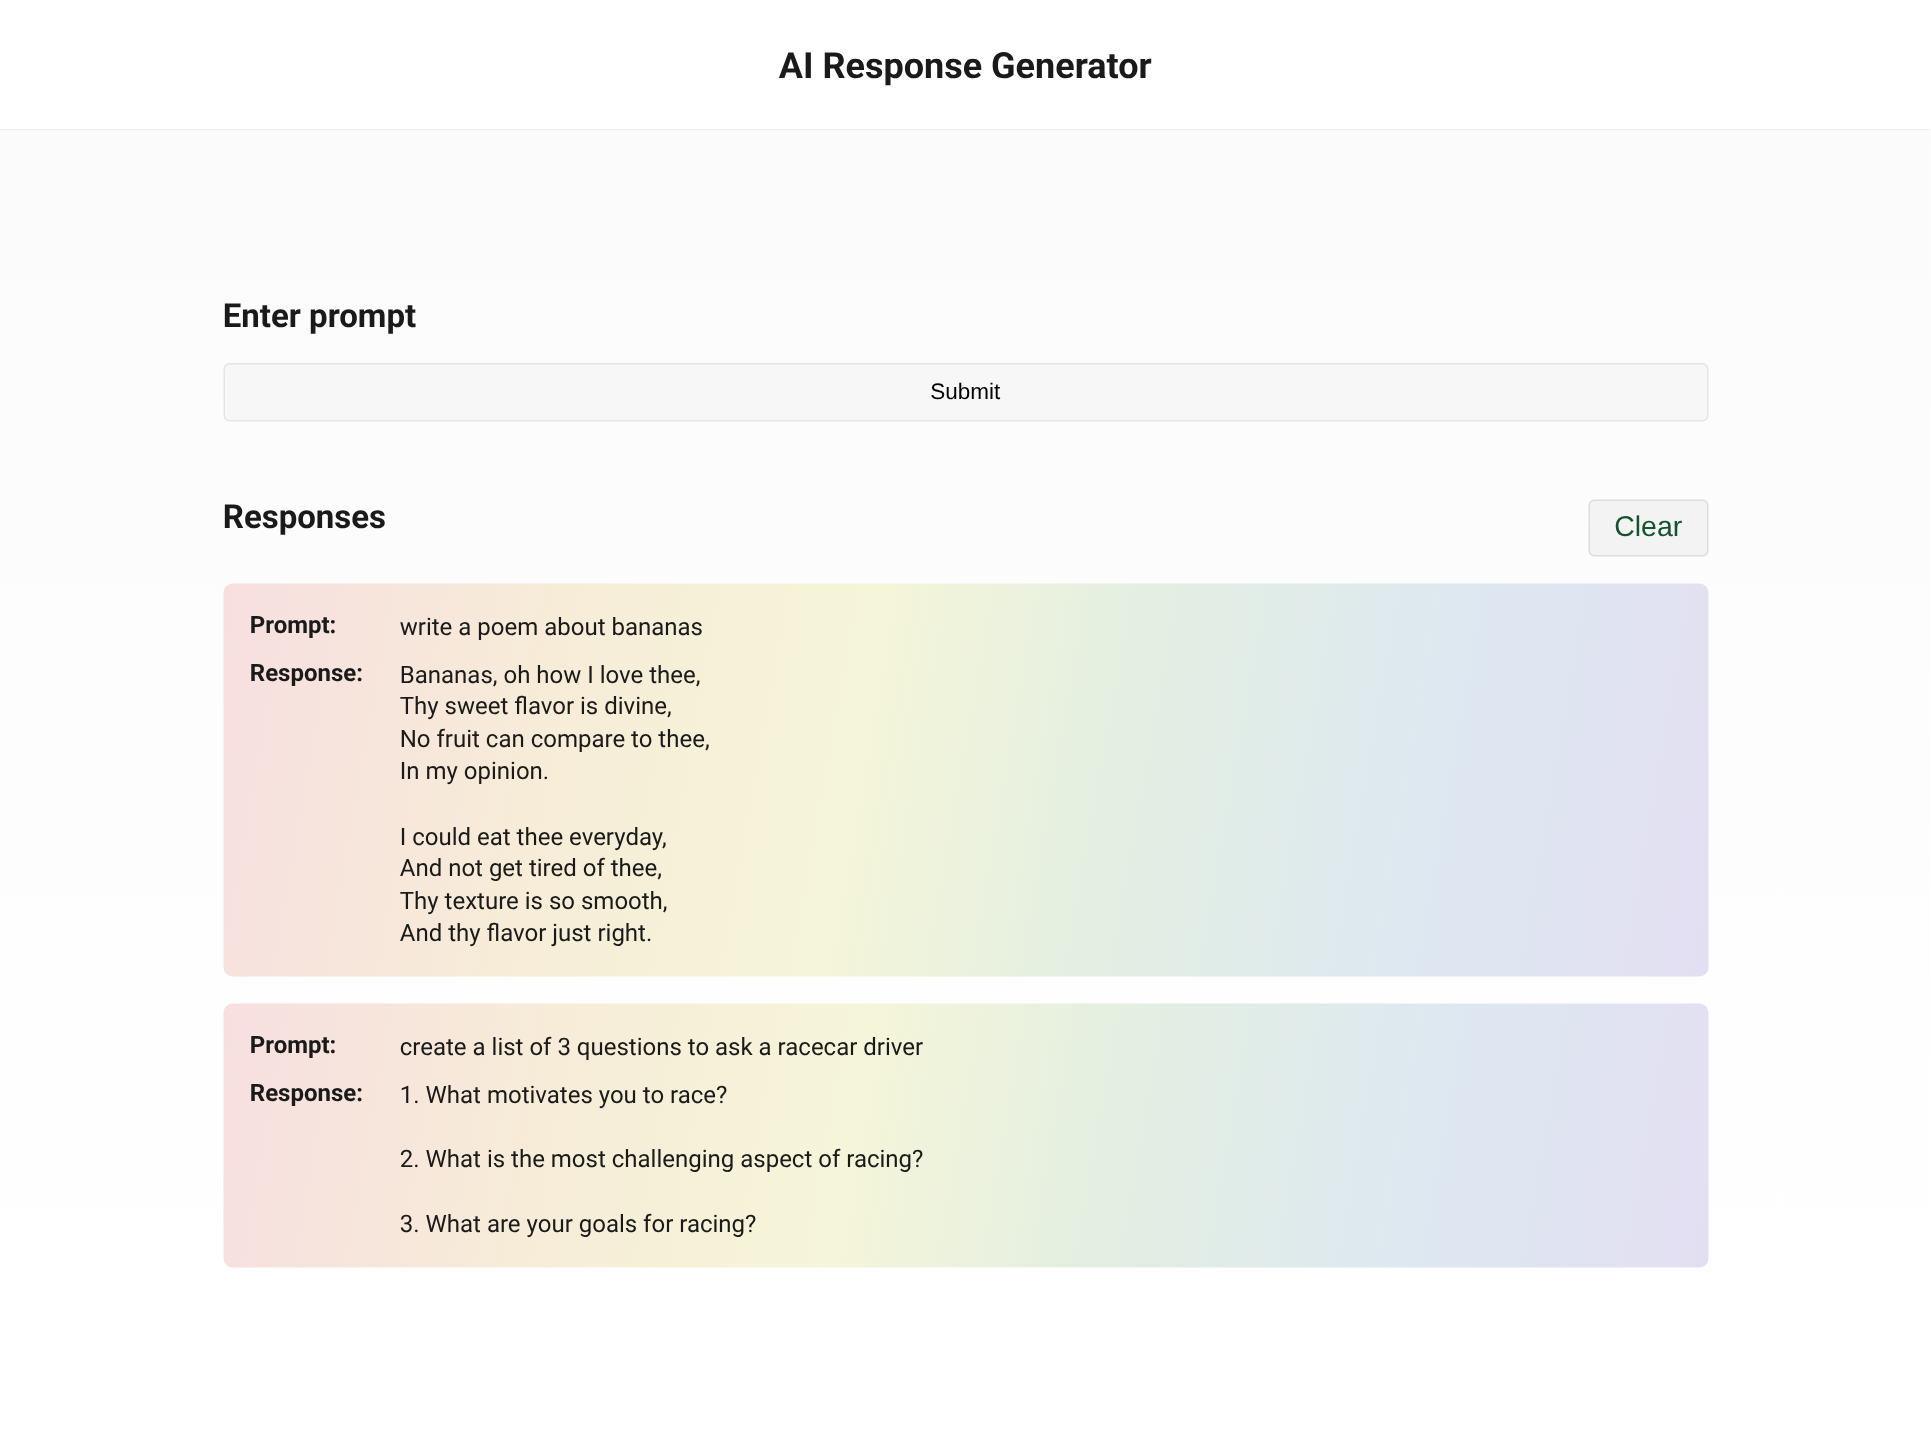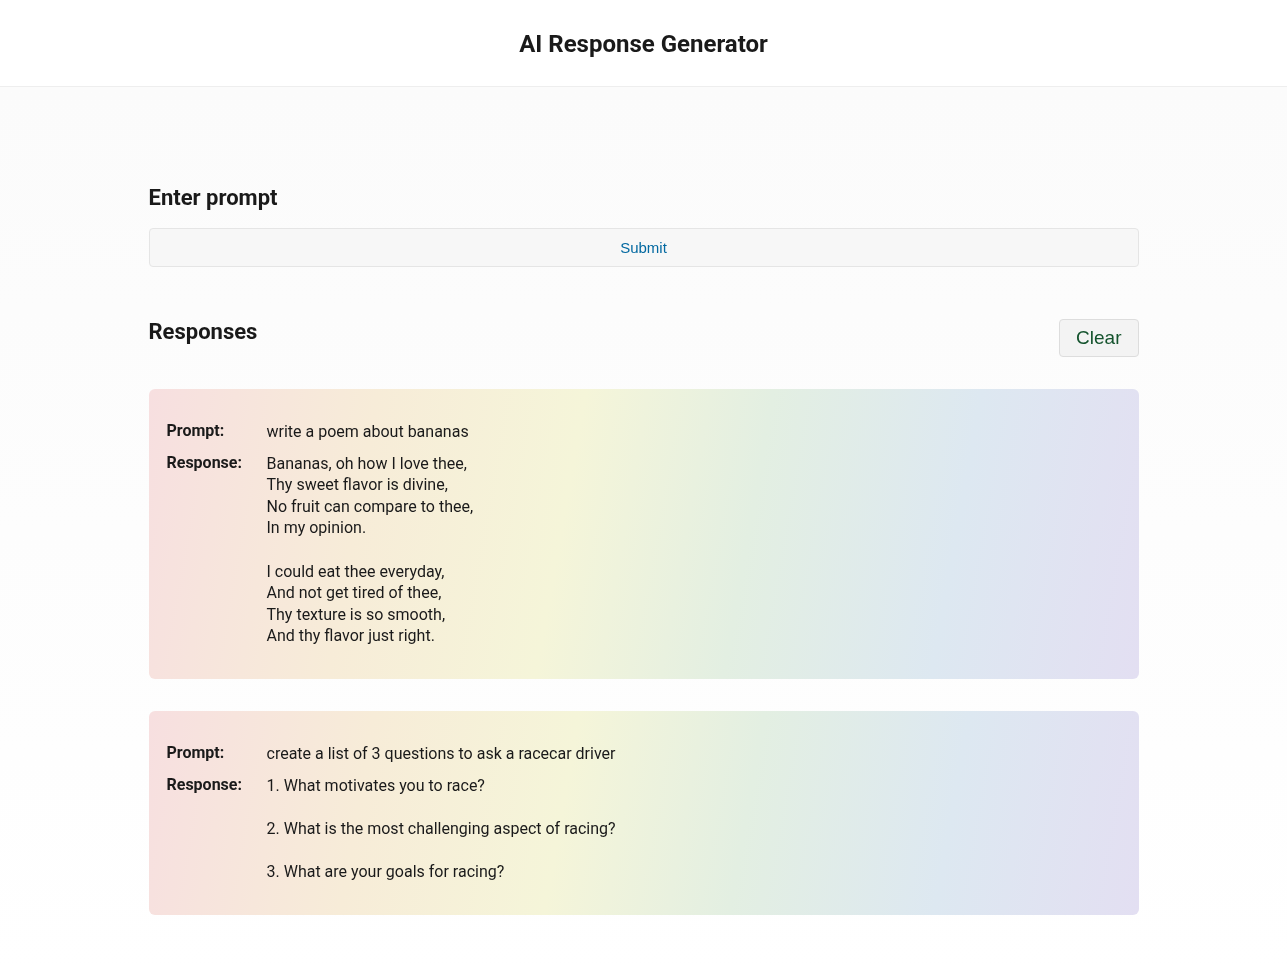--- a/index.html
+++ b/index.html
@@ -50,21 +50,21 @@
     cursor: pointer;
   }
   .suggestion {
     font-family: "Courier New", Courier, monospace;
     font-size: 26px;
     font-weight: 600;
     margin-top: 14px;
     letter-spacing: 0.5px;
   }
   .prompt-section {
-    margin-top: 38px;
+    margin-top: 52px;
   }
   .textarea-wrap {
     margin-top: 14px;
     padding: 2px;
     border-radius: 6px;
     background: linear-gradient(90deg, #f3b7b7 0%, #f5dfae 25%, #eaf3b5 45%, #c7e7d7 65%, #c1d5ef 85%, #cfc5ea 100%);
   }
   textarea {
     width: 100%;
     min-height: 68px;
@@ -78,44 +78,44 @@
     background: #fff;
     color: #333;
   }
   textarea::placeholder { color: #9a9a9a; }
   .submit-btn {
     width: 100%;
     margin-top: 18px;
     padding: 10px;
     border: 1px solid #e5e5e5;
     background: #f7f7f7;
-    color: #0369a1;
+    color: #000000;
     font-size: 15px;
     border-radius: 4px;
     cursor: pointer;
   }
   .responses-header {
     display: flex;
     justify-content: space-between;
     align-items: flex-start;
     margin-top: 52px;
   }
   .clear-btn {
     padding: 7px 16px;
     border: 1px solid #ddd;
     background: #f3f3f3;
     color: #14532d;
     font-size: 19px;
     border-radius: 4px;
     cursor: pointer;
   }
   .response-card {
-    margin-top: 32px;
+    margin-top: 18px;
     border-radius: 6px;
-    padding: 32px 18px;
+    padding: 18px 18px;
     background: linear-gradient(100deg, #f7dfe0 0%, #f7ecd8 22%, #f5f5d9 42%, #e3efe2 60%, #dde8f1 80%, #e3dff2 100%);
   }
   .row {
     display: flex;
     align-items: flex-start;
     margin-bottom: 10px;
   }
   .row:last-child { margin-bottom: 0; }
   .row-label {
     width: 100px;

